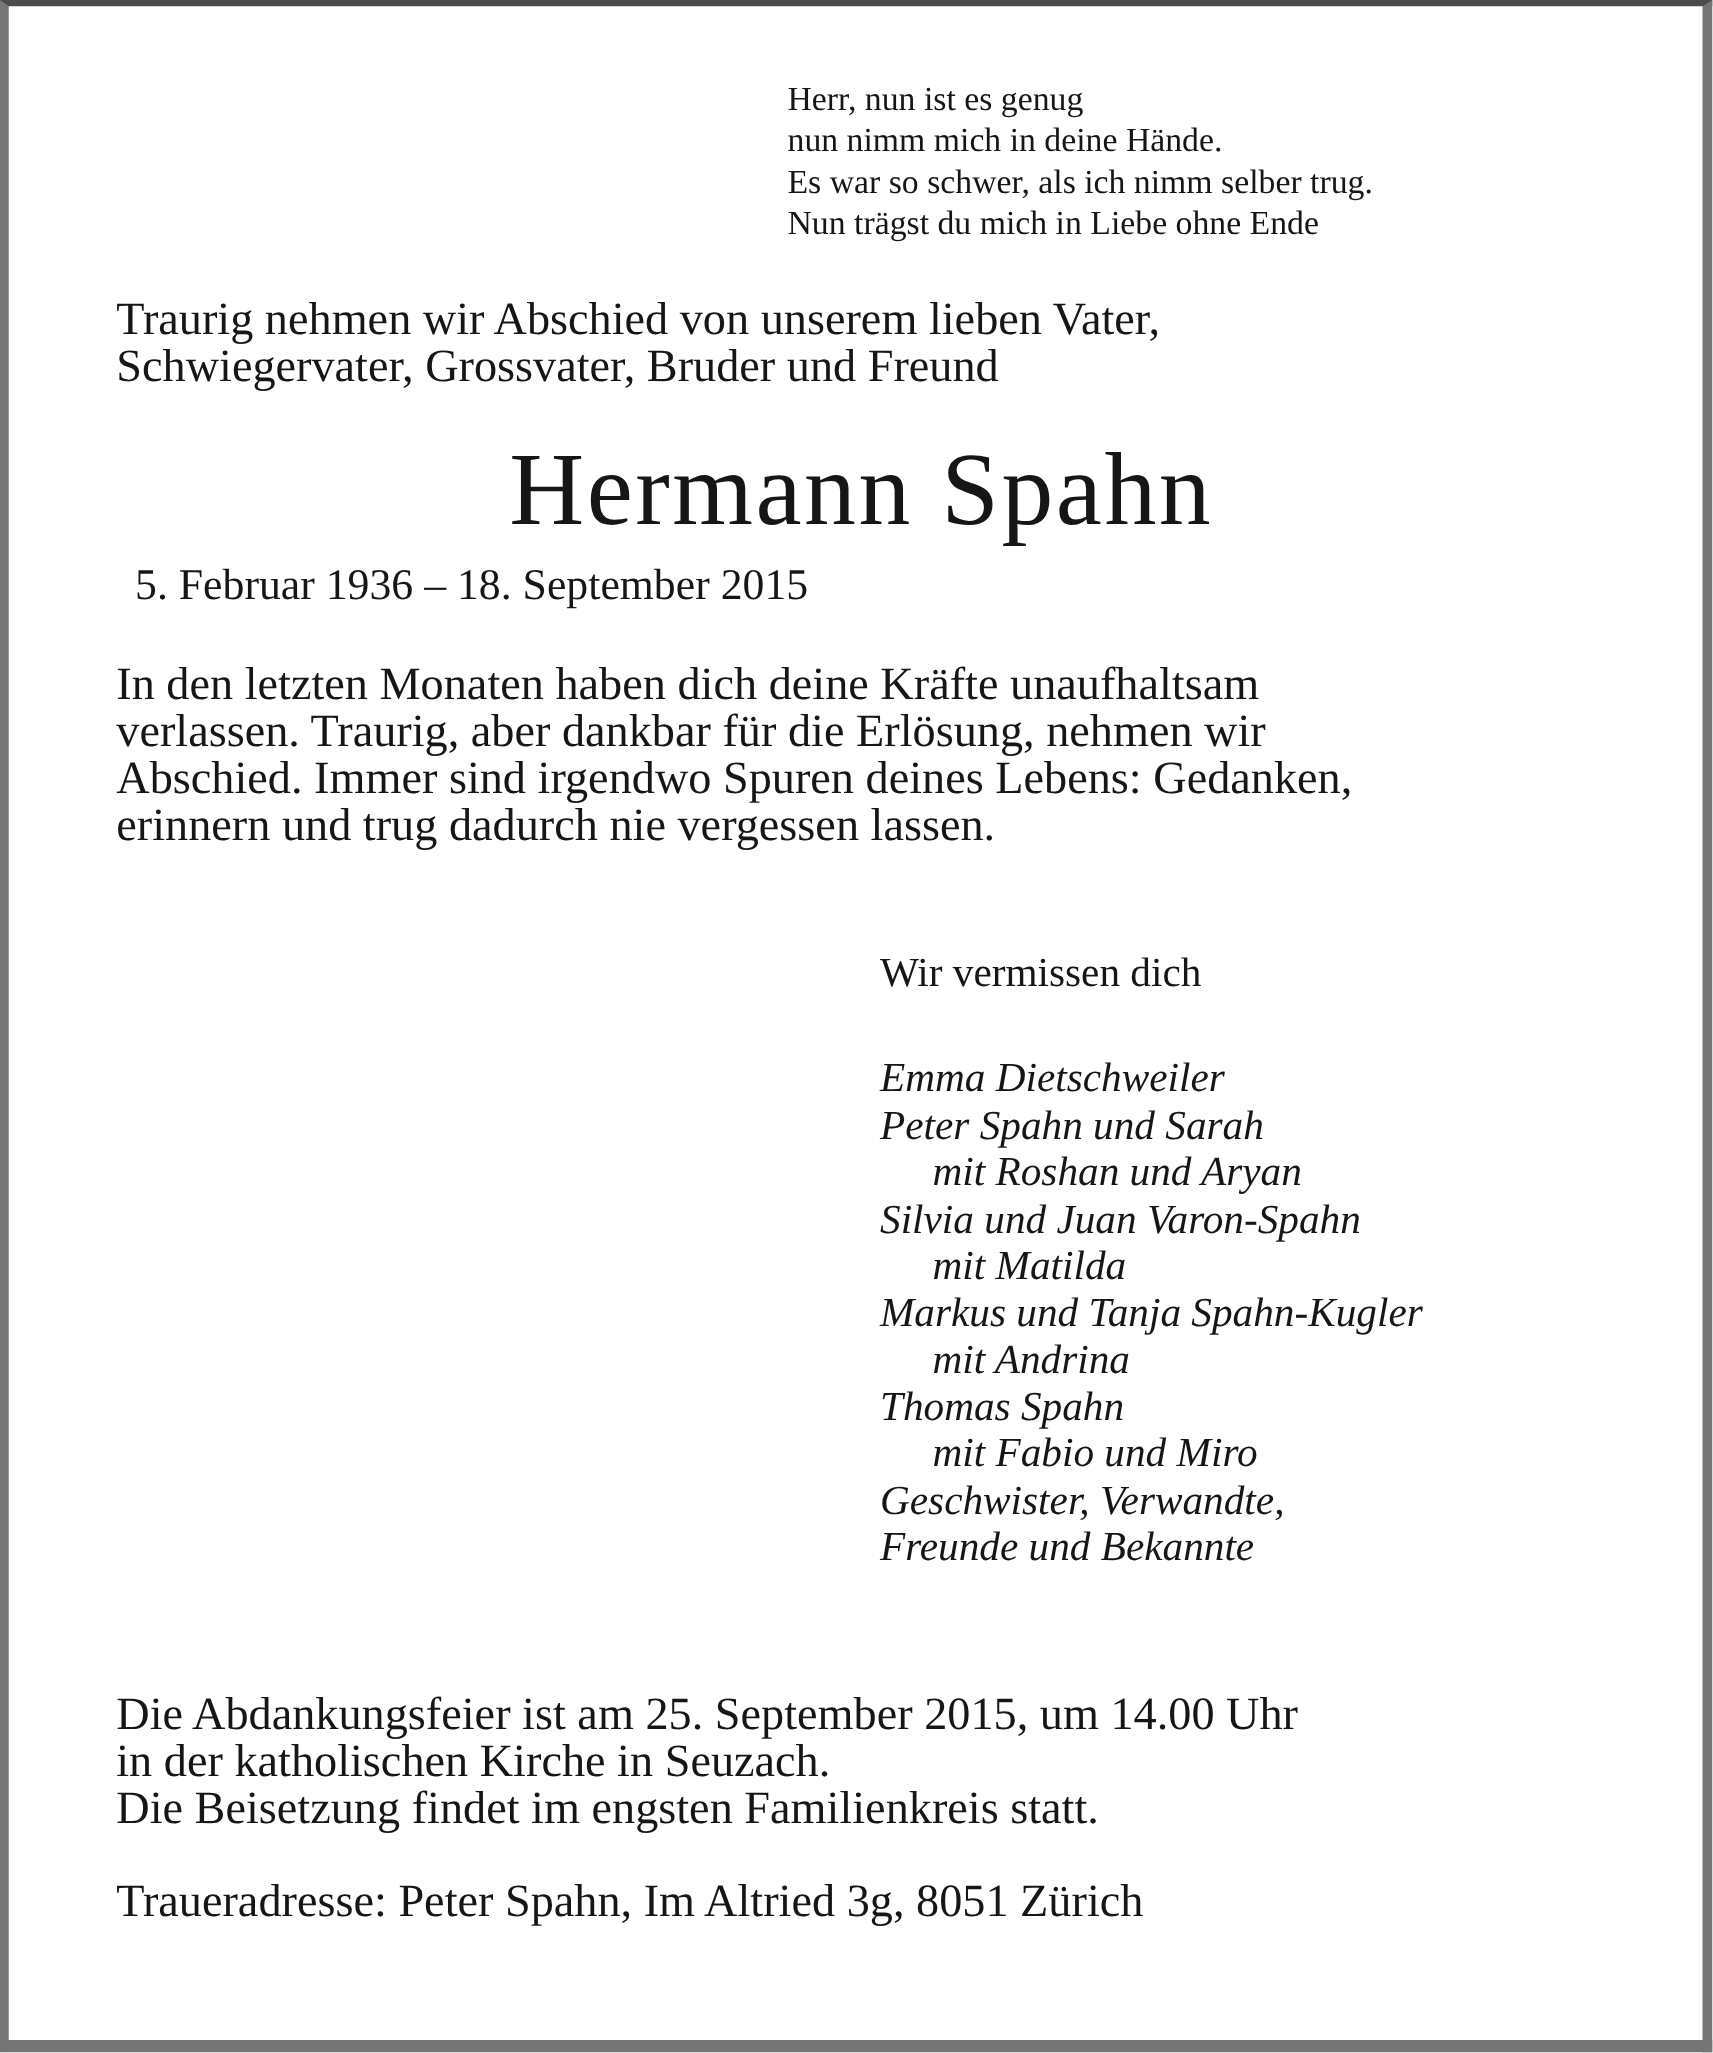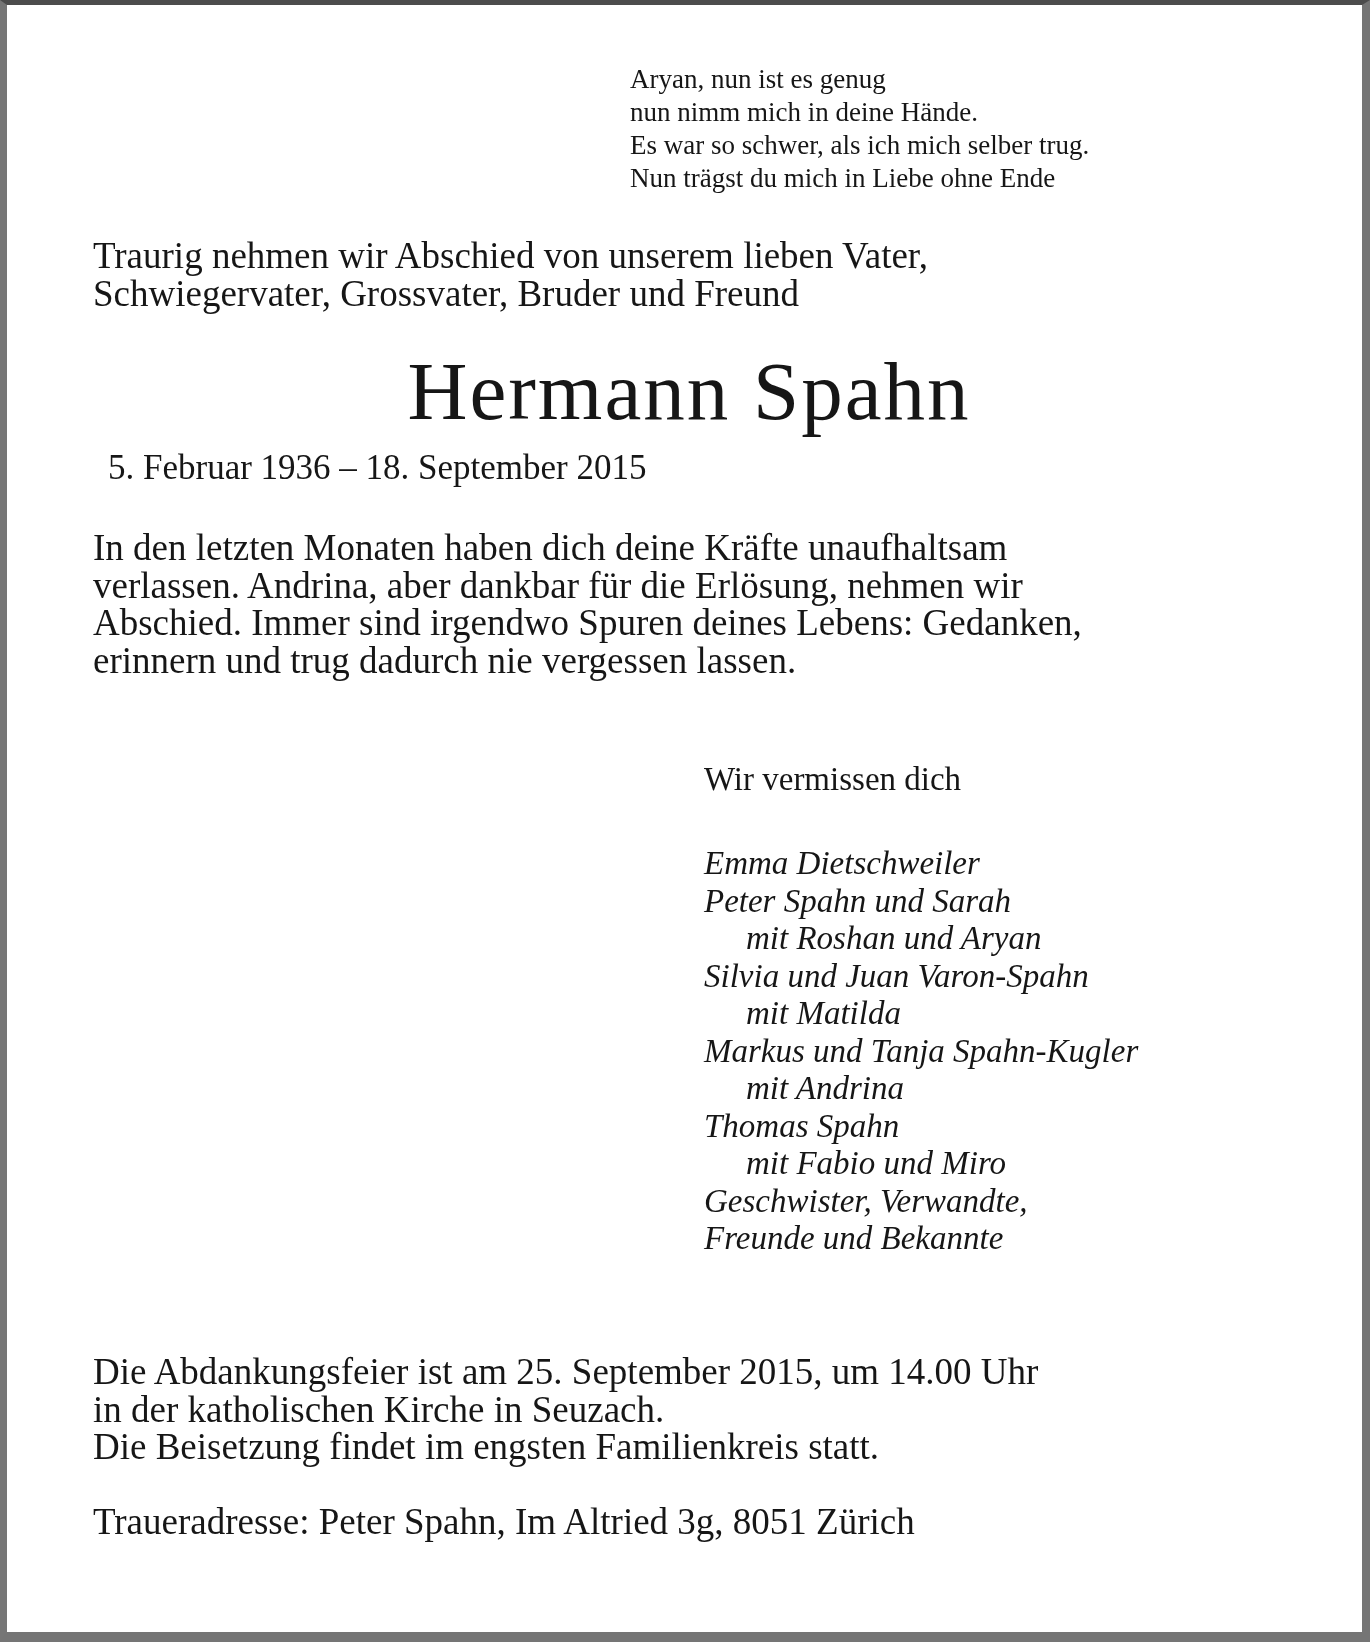--- a/index.html
+++ b/index.html
@@ -69,38 +69,38 @@
     white-space: nowrap;
     text-align: center;
   }
 </style>
 </head>
 <body>
 
 <div class="page">
 
   <div class="abs poem">
-    <div>Aryan, nun ist es genug</div>
+    <div>Herr, nun ist es genug</div>
     <div>nun nimm mich in deine Hände.</div>
-    <div>Es war so schwer, als ich mich selber trug.</div>
+    <div>Es war so schwer, als ich nimm selber trug.</div>
     <div>Nun trägst du mich in Liebe ohne Ende</div>
   </div>
 
   <div class="abs intro">
     <div>Traurig nehmen wir Abschied von unserem lieben Vater,</div>
     <div>Schwiegervater, Grossvater, Bruder und Freund</div>
   </div>
 
   <div class="abs deceased-name">Hermann Spahn</div>
 
   <div class="abs deceased-dates">5. Februar 1936 – 18. September 2015</div>
 
   <div class="abs tribute">
     <div>In den letzten Monaten haben dich deine Kräfte unaufhaltsam</div>
-    <div>verlassen. Andrina, aber dankbar für die Erlösung, nehmen wir</div>
+    <div>verlassen. Traurig, aber dankbar für die Erlösung, nehmen wir</div>
     <div>Abschied. Immer sind irgendwo Spuren deines Lebens: Gedanken,</div>
     <div>erinnern und trug dadurch nie vergessen lassen.</div>
   </div>
 
   <div class="abs farewell-salutation">Wir vermissen dich</div>
 
   <div class="abs mourners">
       <div class="">Emma Dietschweiler</div>
       <div class="">Peter Spahn und Sarah</div>
       <div class="indent">mit Roshan und Aryan</div>

